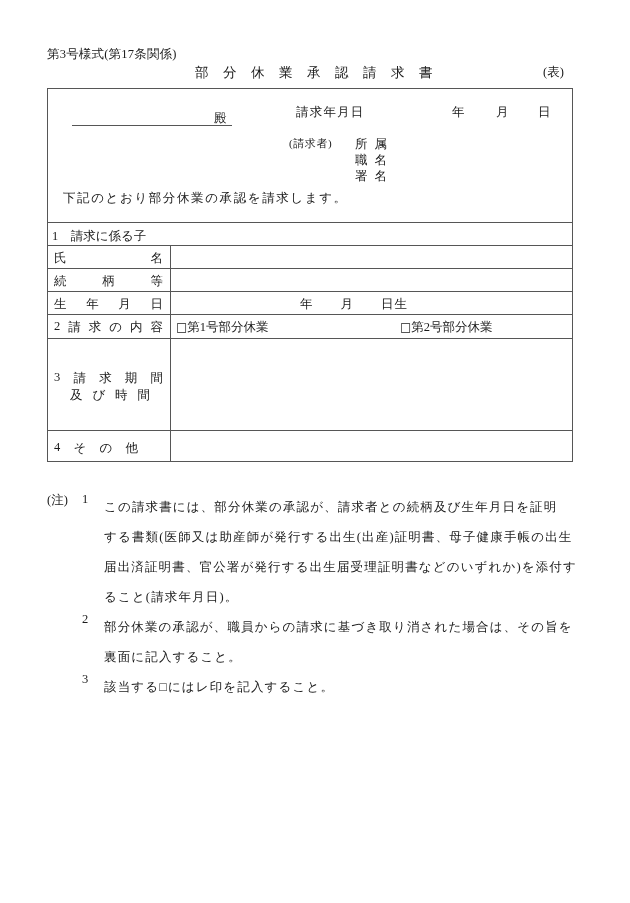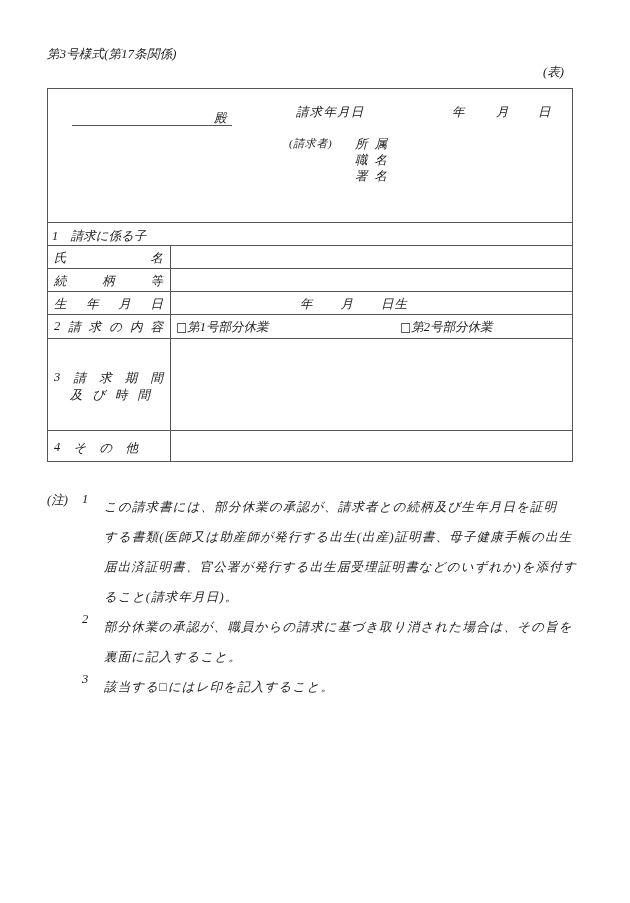--- a/index.html
+++ b/index.html
@@ -15,21 +15,20 @@
     font-family: "Liberation Serif", "DejaVu Serif", serif;
     color: #1a1a1a;
     -webkit-font-smoothing: antialiased;
   }
   .page {
     position: absolute;
     inset: 0;
     width: 630px;
     height: 903px;
     overflow: hidden;
-    font-style: italic;
   }
 
   
   .form-no {
     position: absolute;
     left: 47px;
     top: 46px;
     font-size: 12.5px;
     letter-spacing: 0.2px;
     white-space: nowrap;
@@ -221,39 +220,41 @@
     letter-spacing: 1.15px;
     white-space: nowrap;
   }
 </style>
 </head>
 <body>
 
 <div class="page">
 
   <div class="form-no">第3号様式(第17条関係)</div>
+  <div class="doc-title">部分休業承認請求書</div>
   <div class="side-mark">(表)</div>
 
   <div class="frame"></div>
 
   <div class="addressee-line"></div>
   <div class="addressee-suffix">殿</div>
 
   <div class="req-date">請求年月日</div>
   <div class="req-date-y">年</div>
   <div class="req-date-m">月</div>
   <div class="req-date-d">日</div>
 
   <div class="claimant-tag">(請求者)</div>
   <div class="claimant-fields">
     <div>所属</div>
     <div>職名</div>
     <div>署名</div>
   </div>
 
+  <div class="intro-sentence">下記のとおり部分休業の承認を請求します。</div>
 
   <div class="hline" style="top:222px"></div>
   <div class="hline" style="top:245px"></div>
   <div class="hline" style="top:268px"></div>
   <div class="hline" style="top:291px"></div>
   <div class="hline" style="top:314px"></div>
   <div class="hline" style="top:338px"></div>
   <div class="hline" style="top:430px"></div>
 
   <div class="vline" style="top:245px;height:217px"></div>

